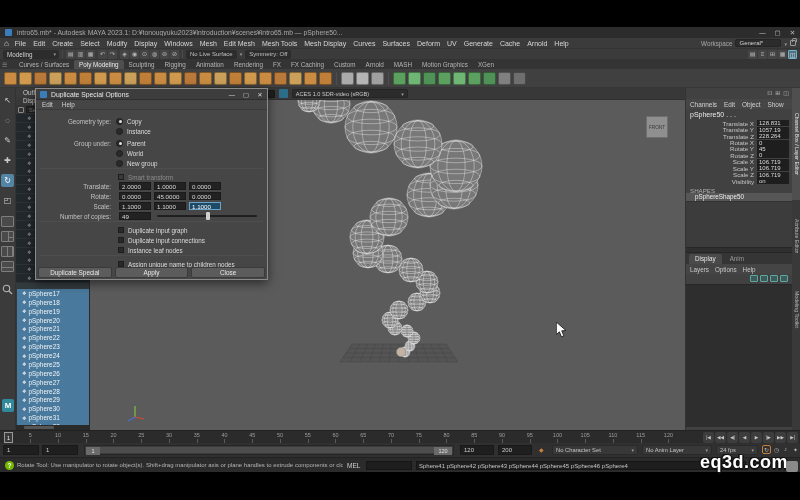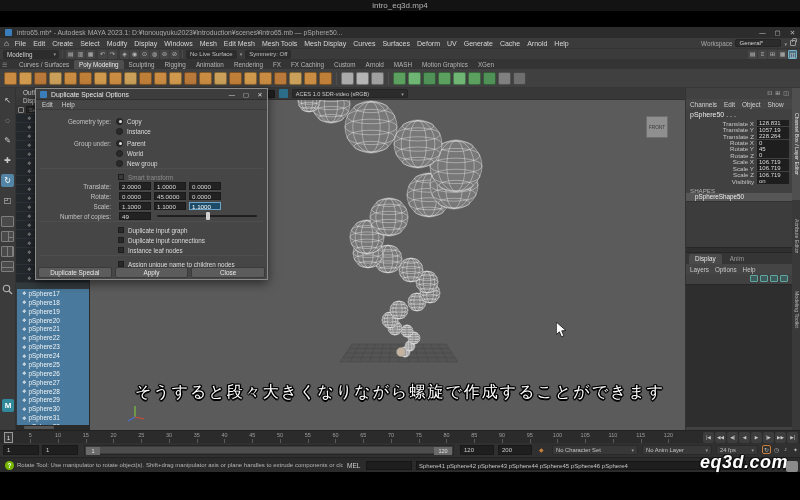--- a/index.html
+++ b/index.html
@@ -194,32 +194,29 @@
   .dlg-btns{position:absolute;left:2px;right:2px;top:157px;height:11px;display:flex;gap:3px;}
   .dlg-btn{flex:1;background:#5c5c5c;border:1px solid #3a3a3a;border-radius:2px;color:#e8e8e8;font-size:6.4px;
     display:flex;align-items:center;justify-content:center;}
 
   
   .sub{position:absolute;left:0;width:800px;text-align:center;color:#fff;z-index:60;white-space:nowrap;
     text-shadow:-1.5px 0 0 #000,1.5px 0 0 #000,0 -1.5px 0 #000,0 1.5px 0 #000,-1px -1px 0 #000,1px 1px 0 #000,-1px 1px 0 #000,1px -1px 0 #000;}
   .sub.jp{top:382px;font-size:16px;letter-spacing:2px;}
   .sub.en{top:421px;font-size:16px;}
   .watermark{position:absolute;left:700px;top:452px;font-size:18px;font-weight:600;color:#fff;z-index:70;letter-spacing:.5px;
-    text-shadow:-1.5px 0 0 #111,1.5px 0 0 #111,0 -1.5px 0 #111,0 1.5px 0 #111,-1px -1px 0 #111,1px 1px 0 #111;font-style:italic;}
+    text-shadow:-1.5px 0 0 #111,1.5px 0 0 #111,0 -1.5px 0 #111,0 1.5px 0 #111,-1px -1px 0 #111,1px 1px 0 #111;}
   .wm-badge{position:absolute;left:786px;top:461px;width:12px;height:11px;background:#8a8a8a;border-radius:2px;z-index:70;}
   .cursor{position:absolute;left:556px;top:322px;z-index:80;}
 </style>
 </head>
 <body>
 
 <div class="stage">
 
-  <div class="topbar">
-    <span>intro_eq3d.mp4</span>
-  </div>
 
   <div class="maya">
 
     <div class="titlebar">
       <span class="tb-icon"></span>
       <span class="tb-title">intro65.mb* - Autodesk MAYA 2023.1: D:¥tonougyuku2023¥introduction¥scenes¥intro65.mb — pSphere50...</span>
       <span class="win-controls">
         <span>—</span>
         <span>▢</span>
         <span>✕</span>
@@ -1079,21 +1076,20 @@
           <div class="dlg-btns">
             <div class="dlg-btn">Duplicate Special</div>
             <div class="dlg-btn">Apply</div>
             <div class="dlg-btn">Close</div>
           </div>
         </div>
     </div>
 
   </div>
 
-  <div class="sub jp">そうすると段々大きくなりながら螺旋で作成することができます</div>
   <div class="watermark">eq3d.com</div>
   <div class="wm-badge"></div>
 
   <svg class="cursor" width="12" height="16" viewBox="0 0 10 14">
     <path d="M0,0 L0,11 L2.7,8.6 L4.5,13 L6.6,12.1 L4.8,7.7 L8.5,7.5 Z" fill="#fcfcfc" stroke="#222" stroke-width="0.8"></path>
   </svg>
 
 </div>
 
 </body></html>

